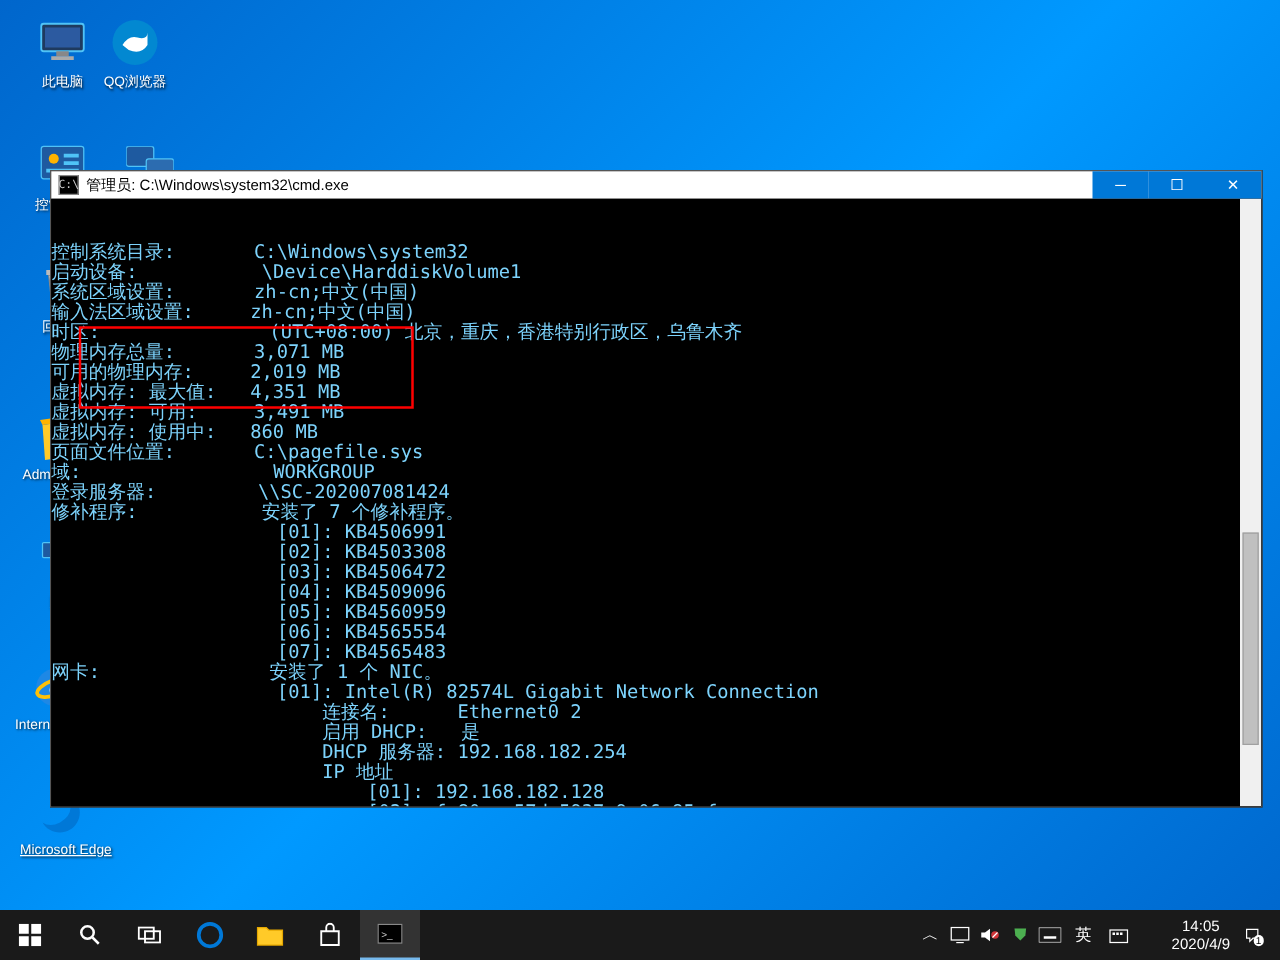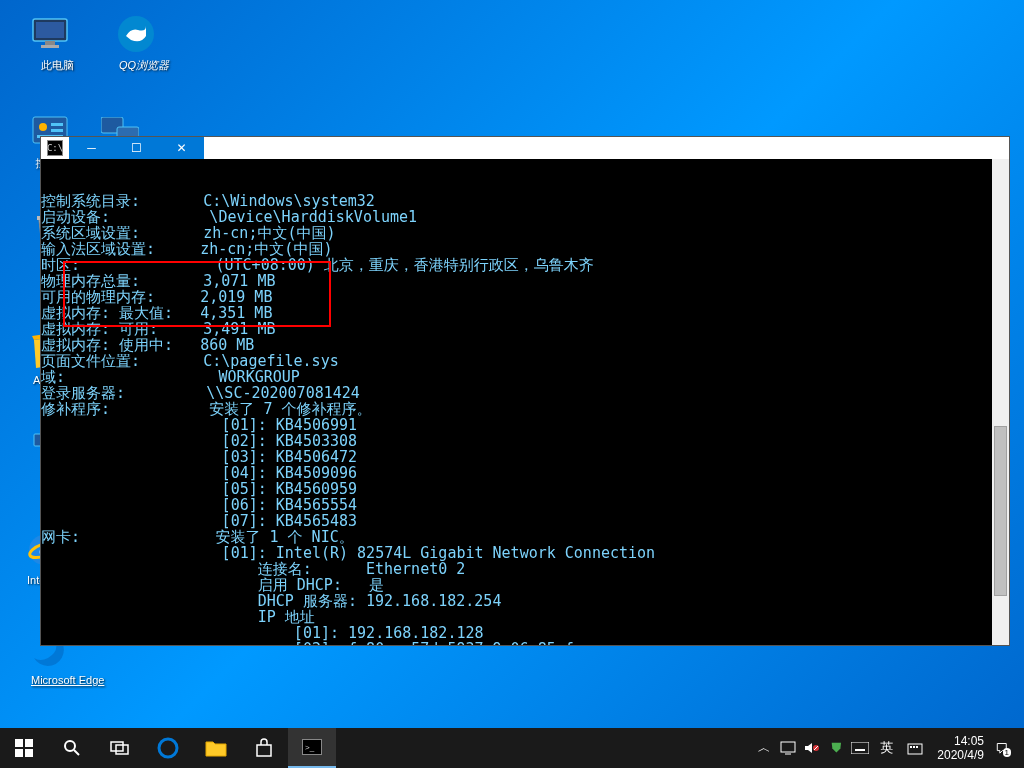--- a/index.html
+++ b/index.html
@@ -13,21 +13,20 @@
   position: absolute; width: 64px; text-align: center;
   color: white; font-size: 11px; cursor: pointer;
 }
 .desktop-icon .icon-img {
   width: 40px; height: 40px; margin: 0 auto 4px;
   display: flex; align-items: center; justify-content: center;
 }
 .desktop-icon .label {
   text-shadow: 1px 1px 2px rgba(0,0,0,0.8);
   white-space: nowrap;
-  margin-left: 15px;
 }
 .cmd-window {
   position: absolute; left: 40px; top: 136px;
   width: 970px; height: 510px;
   background: #000; border: 1px solid #555;
   display: flex; flex-direction: column;
 }
 .titlebar {
   height: 22px; background: #fff;
   display: flex; align-items: center;
@@ -81,41 +80,41 @@
 .taskbar .tray {
   display: flex; align-items: center; gap: 4px;
   padding: 0 8px; color: #fff; font-size: 12px;
 }
 .taskbar .tray-icon {
   width: 20px; height: 20px;
   display: flex; align-items: center; justify-content: center;
   font-size: 13px;
 }
 .taskbar .clock {
-  text-align: right; font-size: 12px;
-  padding: 0 8px; line-height: 14px;
+  text-align: center; font-size: 12px;
+  padding: 0 8px; line-height: 14px; margin-left: 20px;
 }
 .taskbar .ime { font-size: 13px; letter-spacing: 2px; padding: 0 6px; }
 </style>
 </head>
 <body>
 
 <div id="desktop-icons">
     <div class="desktop-icon" style="left: 18px; top: 14px;">
       <div class="icon-img">
         <svg width="38" height="34" viewBox="0 0 38 34">
           <rect x="2" y="2" width="34" height="22" rx="2" fill="#1e3a5f" stroke="#4fc3f7" stroke-width="1.5"></rect>
           <rect x="5" y="5" width="28" height="16" fill="#2c5aa0"></rect>
           <rect x="14" y="24" width="10" height="4" fill="#888"></rect>
           <rect x="10" y="28" width="18" height="3" fill="#aaa"></rect>
         </svg>
       </div>
       <div class="label">此电脑</div>
     </div>
-    <div class="desktop-icon" style="left: 104px; top: 14px; font-style: italic;">
+    <div class="desktop-icon" style="left: 76px; top: 14px;">
       <div class="icon-img">
         <svg width="40" height="40" viewBox="0 0 40 40">
           <circle cx="20" cy="20" r="18" fill="#0288d1"></circle>
           <path d="M10 22 Q15 14 22 16 Q30 18 30 12 L30 22 Q25 30 15 26 Z" fill="#fff"></path>
         </svg>
       </div>
       <div class="label">QQ浏览器</div>
     </div>
     <div class="desktop-icon" style="left: 18px; top: 112px;">
       <div class="icon-img">
@@ -186,20 +185,21 @@
           <path d="M20 4 A16 16 0 1 1 6 28 Q12 32 20 28 Q30 22 28 14 Q22 8 12 14 A16 16 0 0 1 20 4" fill="#0078d7"></path>
         </svg>
       </div>
       <div class="label">Microsoft Edge</div>
     </div>
   </div>
 
 <div class="cmd-window">
   <div class="titlebar">
     <div class="cmd-icon">C:\</div>
+    <div class="title">管理员: C:\Windows\system32\cmd.exe</div>
     <div class="win-btn">─</div>
     <div class="win-btn">☐</div>
     <div class="win-btn close">✕</div>
   </div>
   <div class="cmd-body">
     <div id="cmd-lines">控制系统目录:       C:\Windows\system32
 启动设备:           \Device\HarddiskVolume1
 系统区域设置:       zh-cn;中文(中国)
 输入法区域设置:     zh-cn;中文(中国)
 时区:               (UTC+08:00) 北京，重庆，香港特别行政区，乌鲁木齐

